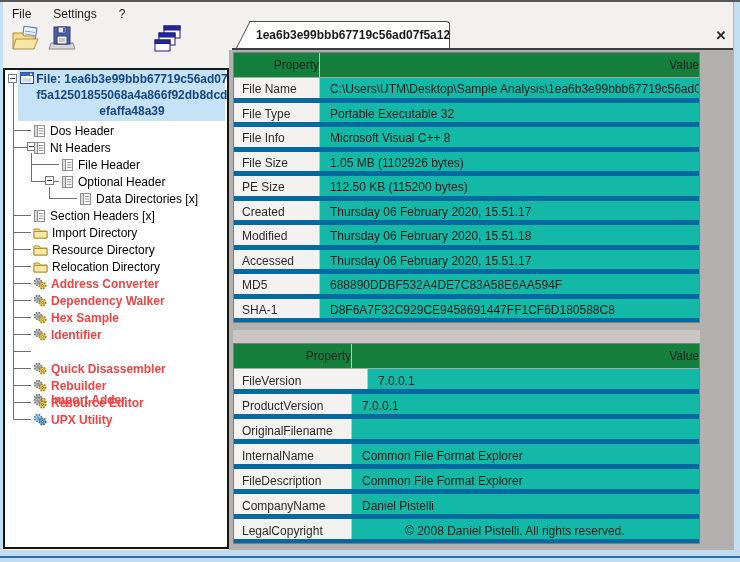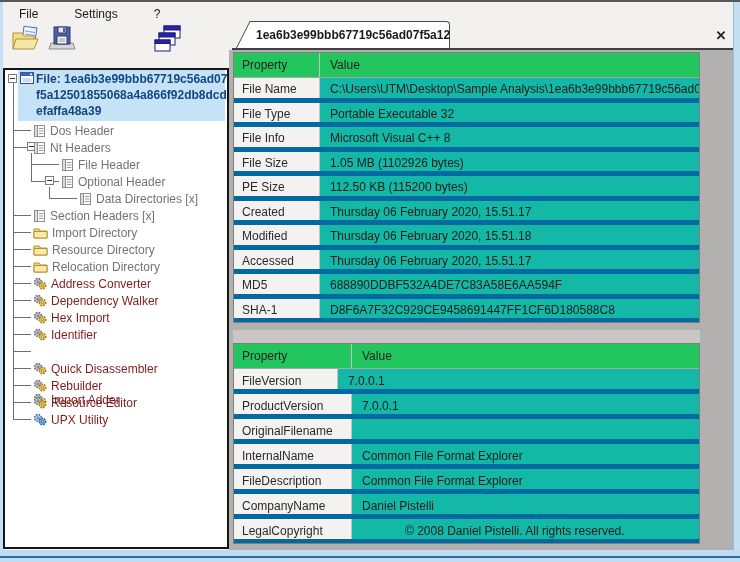--- a/index.html
+++ b/index.html
@@ -10,21 +10,21 @@
     -webkit-font-smoothing:antialiased;
   }
   
   .top-edge   { position:absolute; left:0; top:0; width:740px; height:2px; background:#57585a; }
   .left-edge  { position:absolute; left:0; top:2px; width:3px; height:560px; background:#c5dff2; }
   .right-edge { position:absolute; left:733px; top:2px; width:7px; height:560px; background:#c5dff2; border-left:1px solid #93bcde; }
   .bottom-frame { position:absolute; left:0; top:550px; width:740px; height:12px; background:#c0dcf1; }
   .bottom-frame .accent { position:absolute; left:0; top:6px; width:740px; height:2px; background:#2f6da8; }
   
   .menubar { position:absolute; left:3px; top:4px; height:20px; display:flex; gap:4px; }
-  .menu-item { font-size:12px; color:#1a1a1a; padding:3px 16px; cursor:default; }
+  .menu-item { font-size:12px; color:#1a1a1a; padding:3px 9px; cursor:default; }
   .toolbar { position:absolute; left:8px; top:25px; height:32px; display:flex; align-items:center; }
   .tbtn { width:36px; height:30px; display:flex; align-items:center; justify-content:center; }
   .tbtn.cascade { margin-left:70px; }
   
   .tabline { position:absolute; left:232px; top:48px; width:501px; height:2px; background:#3f3f3f; }
   .tab-slant { position:absolute; left:236px; top:21px; width:18px; height:27px; background:#fff;
                border-left:1px solid #4a4a4a; border-top:1px solid #4a4a4a;
                transform:skewX(-27deg); transform-origin:bottom left; }
   .tab-body { position:absolute; left:250px; top:21px; width:200px; height:27px; background:#fff;
               border-top:1px solid #4a4a4a; border-right:1px solid #4a4a4a; border-top-right-radius:4px;
@@ -34,30 +34,30 @@
   
   .content-bg { position:absolute; left:229px; top:50px; width:504px; height:500px; background:#b3b0b0; }
   .splitter { position:absolute; left:233px; top:330px; width:467px; height:13px; background:#c9c6c5; }
   
   .ptable { position:absolute; background:#fff; border:1px solid #7e7e7e; overflow:hidden; }
   .ptable .hrow { display:flex; background:#f1f0ef; border-bottom:1px solid #a8a8a8; }
   .ptable .row  { display:flex; border-bottom:5px solid #0369a1; background:#14b8a6; }
   .ptable .cell { overflow:hidden; white-space:nowrap; font-size:12px; color:#1c1c1c; }
   .ptable .prop { background:#f3f2f1; border-right:1px solid #c3c3c3; padding-left:8px; color:#2a2a2a; }
   .ptable .val  { padding-left:10px; flex:1; }
-  .ptable .hrow .cell { background:#22c55e; color:#222; }
+  .ptable .hrow .cell { background:#15803d; color:#222;text-align:right; }
   
   .treepanel { position:absolute; left:3px; top:68px; width:226px; height:481px;
-               background:#fff; border:2px solid #161616; }
+               background:#fff; border:2px solid #161616;text-align:center; }
   .tree-inner { position:relative; width:100%; height:100%; overflow:hidden; }
   .sel-rect { position:absolute; left:13px; top:0px; width:207px; height:51px; background:#c6e2f7; }
   .root-label { position:absolute; left:31px; top:1px; width:192px; font-size:12px; line-height:16px;
                 font-weight:bold; color:#15477f; word-break:break-all; }
-  .titem { position:absolute; height:17px; display:flex; align-items:center; font-size:12px; color:#737373; white-space:nowrap; cursor:default; }
-  .titem.bold { font-weight:normal; color:#7f1d1d; }
+  .titem { position:absolute; height:17px; display:flex; align-items:center; font-size:12px; color:#000000; white-space:nowrap; cursor:default; }
+  .titem.bold { font-weight:bold; color:#ef4444; }
   .tline { position:absolute; background:#6e6e6e; }
   .expander { position:absolute; width:9px; height:9px; background:#fff; border:1px solid #7a7a7a; }
   .expander::after { content:''; position:absolute; left:1px; top:3px; width:5px; height:1px; background:#333; }
   .ticon { position:absolute; width:14px; height:14px; }
 </style>
 </head>
 <body>
 
 <div class="top-edge"></div>
 <div class="left-edge"></div>
@@ -165,21 +165,21 @@
   </div>
 
 <div class="splitter"></div>
 
 <div class="ptable" id="lowerTable" style="left:233px; top:343px; width:467px; height:201px;">
     <div class="hrow" style="height: 25px;">
       <div class="cell prop" style="width: 118px; line-height: 24px;">Property</div>
       <div class="cell val" style="line-height: 24px;">Value</div>
     </div>
     <div class="row" style="height: 25px;">
-      <div class="cell prop" style="width: 104px; line-height: 24px;">FileVersion</div>
+      <div class="cell prop" style="width: 134px; line-height: 24px;">FileVersion</div>
       <div class="cell val" style="line-height: 24px;">7.0.0.1</div>
     </div>
     <div class="row" style="height: 25px;">
       <div class="cell prop" style="width: 118px; line-height: 24px;">ProductVersion</div>
       <div class="cell val" style="line-height: 24px;">7.0.0.1</div>
     </div>
     <div class="row" style="height: 25px;">
       <div class="cell prop" style="width: 118px; line-height: 24px;">OriginalFilename</div>
     </div>
     <div class="row" style="height: 25px;">
@@ -355,21 +355,21 @@
       <div class="tline" style="left: 8px; top: 247px; width: 18px; height: 1px;"></div>
       <div class="titem bold" style="left: 28px; top: 239px;">
         <span style="margin-right: 4px; display: inline-flex; align-items: center;">
           <svg width="14" height="13" viewBox="0 0 14 13">
             <circle cx="5" cy="5" r="3.4" fill="#c9c9c9" stroke="#6f6f6f" stroke-width="1.6" stroke-dasharray="1.5 1.2"></circle>
             <circle cx="5" cy="5" r="1.1" fill="#fff" stroke="#6f6f6f"></circle>
             <circle cx="9.5" cy="8.5" r="3.2" fill="#f0c84e" stroke="#9b7c1e" stroke-width="1.6" stroke-dasharray="1.5 1.2"></circle>
             <circle cx="9.5" cy="8.5" r="1" fill="#fff" stroke="#9b7c1e"></circle>
           </svg>
         </span>
-        <span>Hex Import</span>
+        <span>Hex Sample</span>
       </div>
       <div class="tline" style="left: 8px; top: 264px; width: 18px; height: 1px;"></div>
       <div class="titem bold" style="left: 28px; top: 256px;">
         <span style="margin-right: 4px; display: inline-flex; align-items: center;">
           <svg width="14" height="13" viewBox="0 0 14 13">
             <circle cx="5" cy="5" r="3.4" fill="#c9c9c9" stroke="#6f6f6f" stroke-width="1.6" stroke-dasharray="1.5 1.2"></circle>
             <circle cx="5" cy="5" r="1.1" fill="#fff" stroke="#6f6f6f"></circle>
             <circle cx="9.5" cy="8.5" r="3.2" fill="#f0c84e" stroke="#9b7c1e" stroke-width="1.6" stroke-dasharray="1.5 1.2"></circle>
             <circle cx="9.5" cy="8.5" r="1" fill="#fff" stroke="#9b7c1e"></circle>
           </svg>

